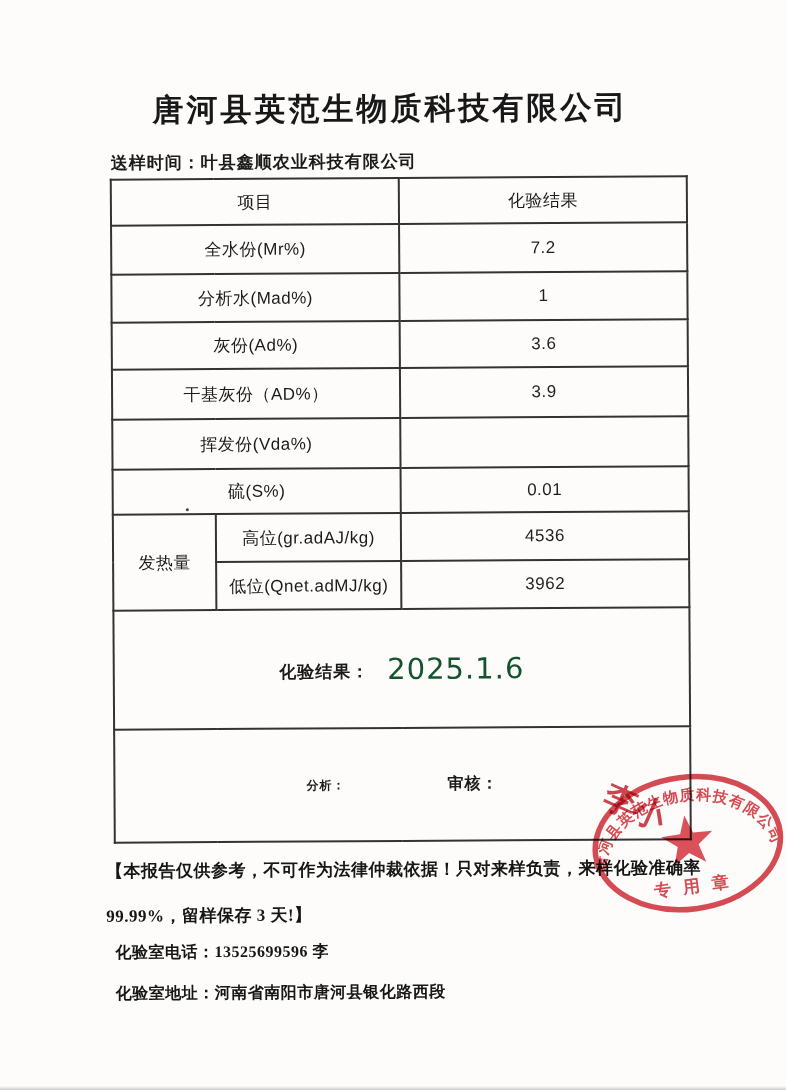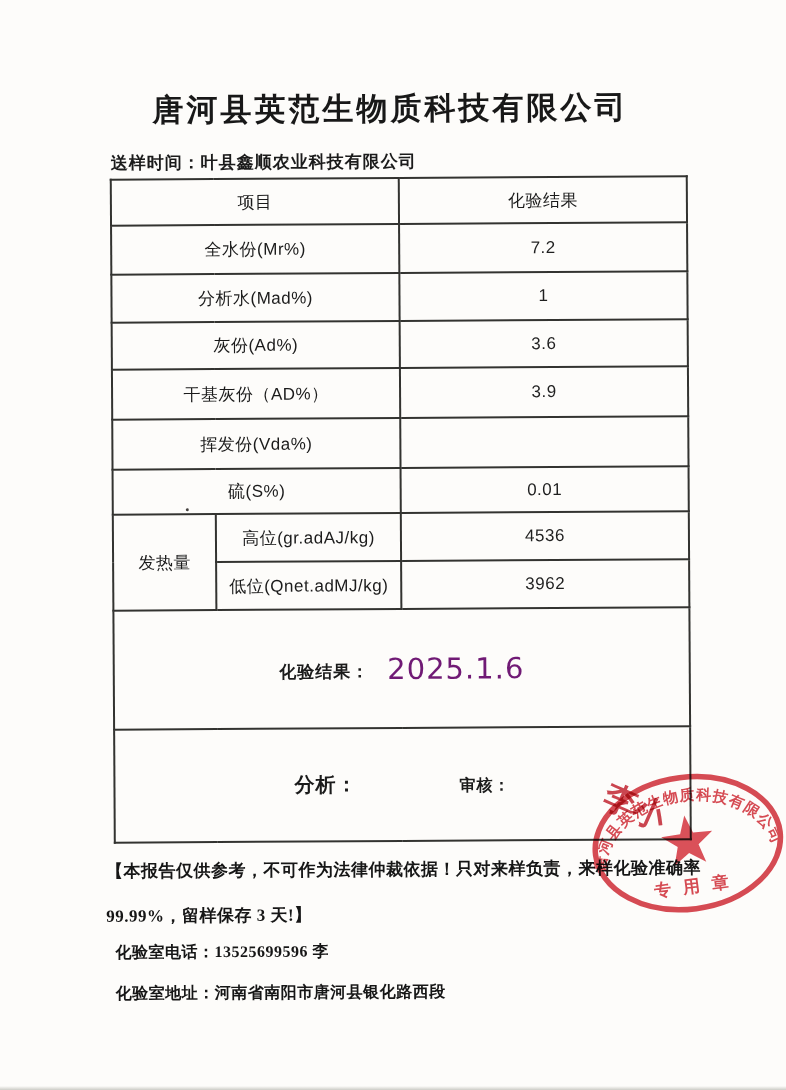--- a/index.html
+++ b/index.html
@@ -43,25 +43,25 @@
   td.itemlabel{font-family:"Liberation Sans","DejaVu Sans",sans-serif;font-size:17px;}
   td.header-cell{font-size:17px;}
   td.group-label{font-size:18px;letter-spacing:2px;border-radius:16px;}
 
   td.sample-time-cell{
     text-align:left;vertical-align:middle;padding-left:10px;
   }
   .sample-time-label{font-size:17px;font-weight:bold;letter-spacing:1px;}
   .sample-time-value{
     font-family:"DejaVu Sans","Liberation Sans",sans-serif;
-    font-size:29px;color:#701a75;letter-spacing:1px;margin-left:18px;
+    font-size:29px;color:#14532d;letter-spacing:1px;margin-left:18px;
     vertical-align:-2px;
   }
   td.sign-cell{text-align:left;vertical-align:top;padding:26px 0 0 10px;}
-  .analyst-label{font-size:20px;font-weight:bold;letter-spacing:1px;}
+  .analyst-label{font-size:12px;font-weight:bold;letter-spacing:1px;}
   .reviewer-label{font-size:16px;font-weight:bold;letter-spacing:1px;margin-left:102px;}
 
   .foot-line{
     position:absolute;left:104px;right:40px;
     font-size:17px;font-weight:bold;letter-spacing:0.5px;color:#161616;
   }
   .foot1{top:858px;}
   .foot2{top:903px;}
   .foot3{top:941px;left:113px;font-size:16px;}
   .foot4{top:982px;left:113px;font-size:16px;}

